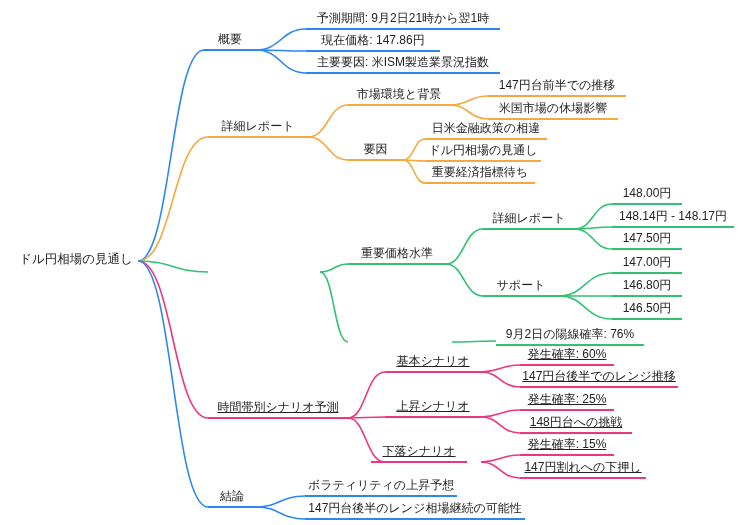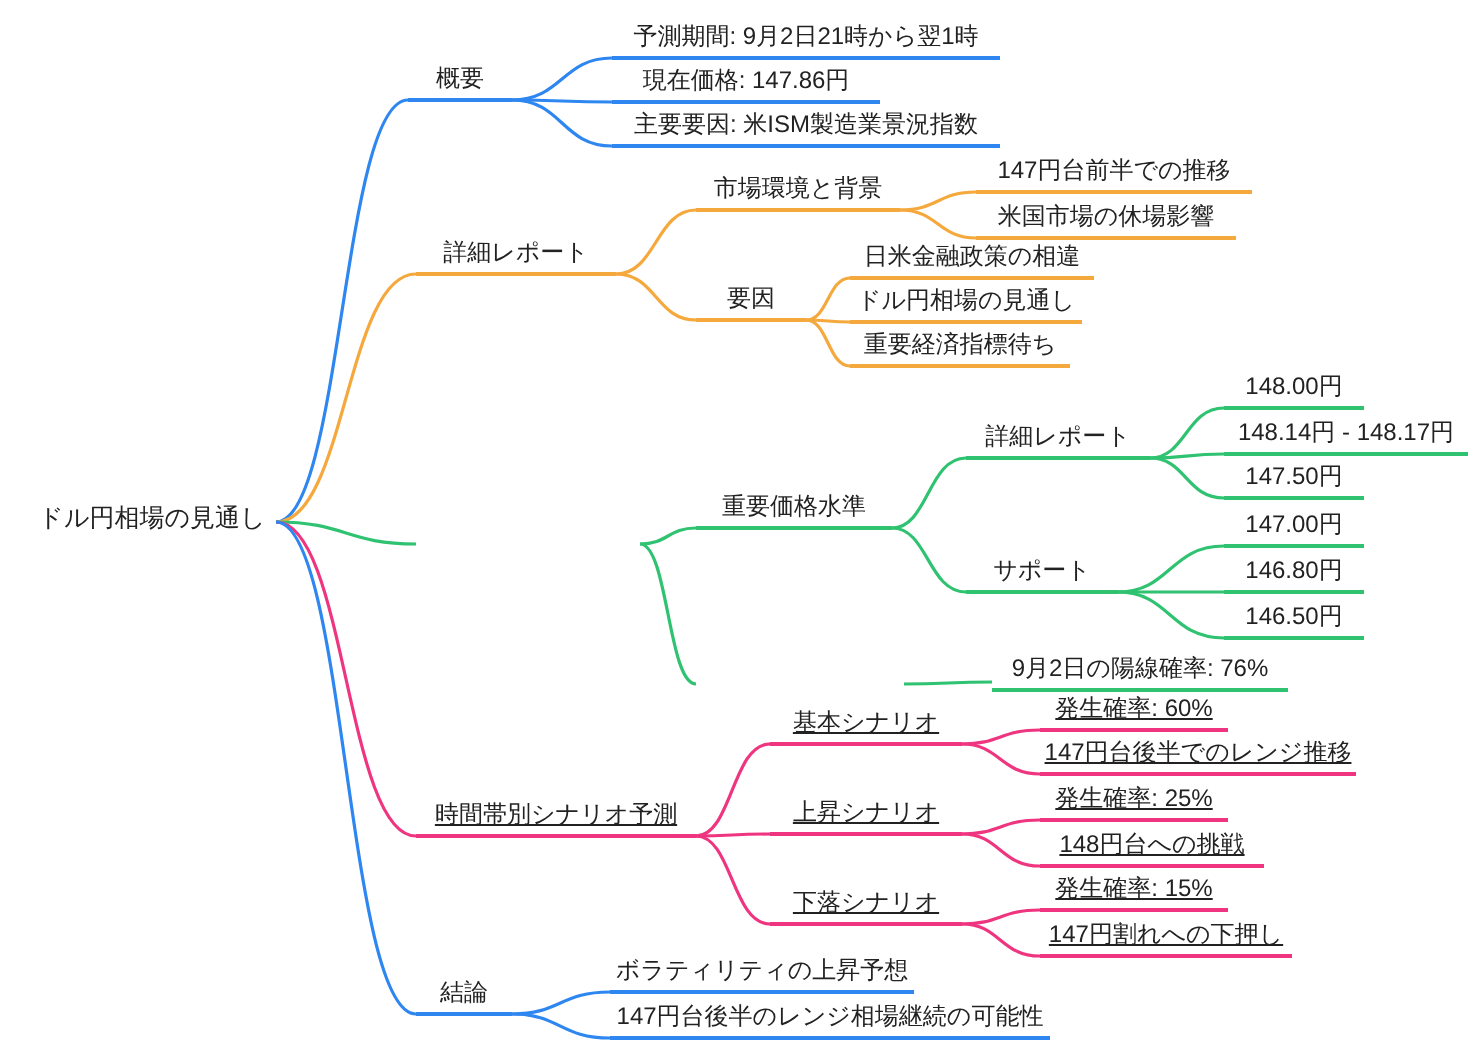--- a/index.html
+++ b/index.html
@@ -109,21 +109,21 @@
   <div class="node green" style="left:612px;top:300px;width:70px">146.50円</div>
   <div class="node green" style="left:496px;top:326px;width:148px">9月2日の陽線確率: 76%</div>
 
   <div class="node pink" style="left:208px;top:399px;width:140px">時間帯別シナリオ予測</div>
   <div class="node pink" style="left:385px;top:353px;width:96px">基本シナリオ</div>
   <div class="node pink" style="left:520px;top:346px;width:94px">発生確率: 60%</div>
   <div class="node pink" style="left:520px;top:368px;width:158px">147円台後半でのレンジ推移</div>
   <div class="node pink" style="left:385px;top:398px;width:96px">上昇シナリオ</div>
   <div class="node pink" style="left:520px;top:391px;width:94px">発生確率: 25%</div>
   <div class="node pink" style="left:520px;top:414px;width:112px">148円台への挑戦</div>
-  <div class="node pink" style="left:385px;top:443px;width:96px">下落シナリオ</div>
+  <div class="node pink" style="left:371px;top:443px;width:96px">下落シナリオ</div>
   <div class="node pink" style="left:520px;top:436px;width:94px">発生確率: 15%</div>
   <div class="node pink" style="left:520px;top:459px;width:126px">147円割れへの下押し</div>
 
   <div class="node blue" style="left:208px;top:488px;width:48px">結論</div>
   <div class="node blue" style="left:305px;top:477px;width:152px">ボラティリティの上昇予想</div>
   <div class="node blue" style="left:305px;top:500px;width:220px">147円台後半のレンジ相場継続の可能性</div>
 
 </div>
 
 </body></html>

